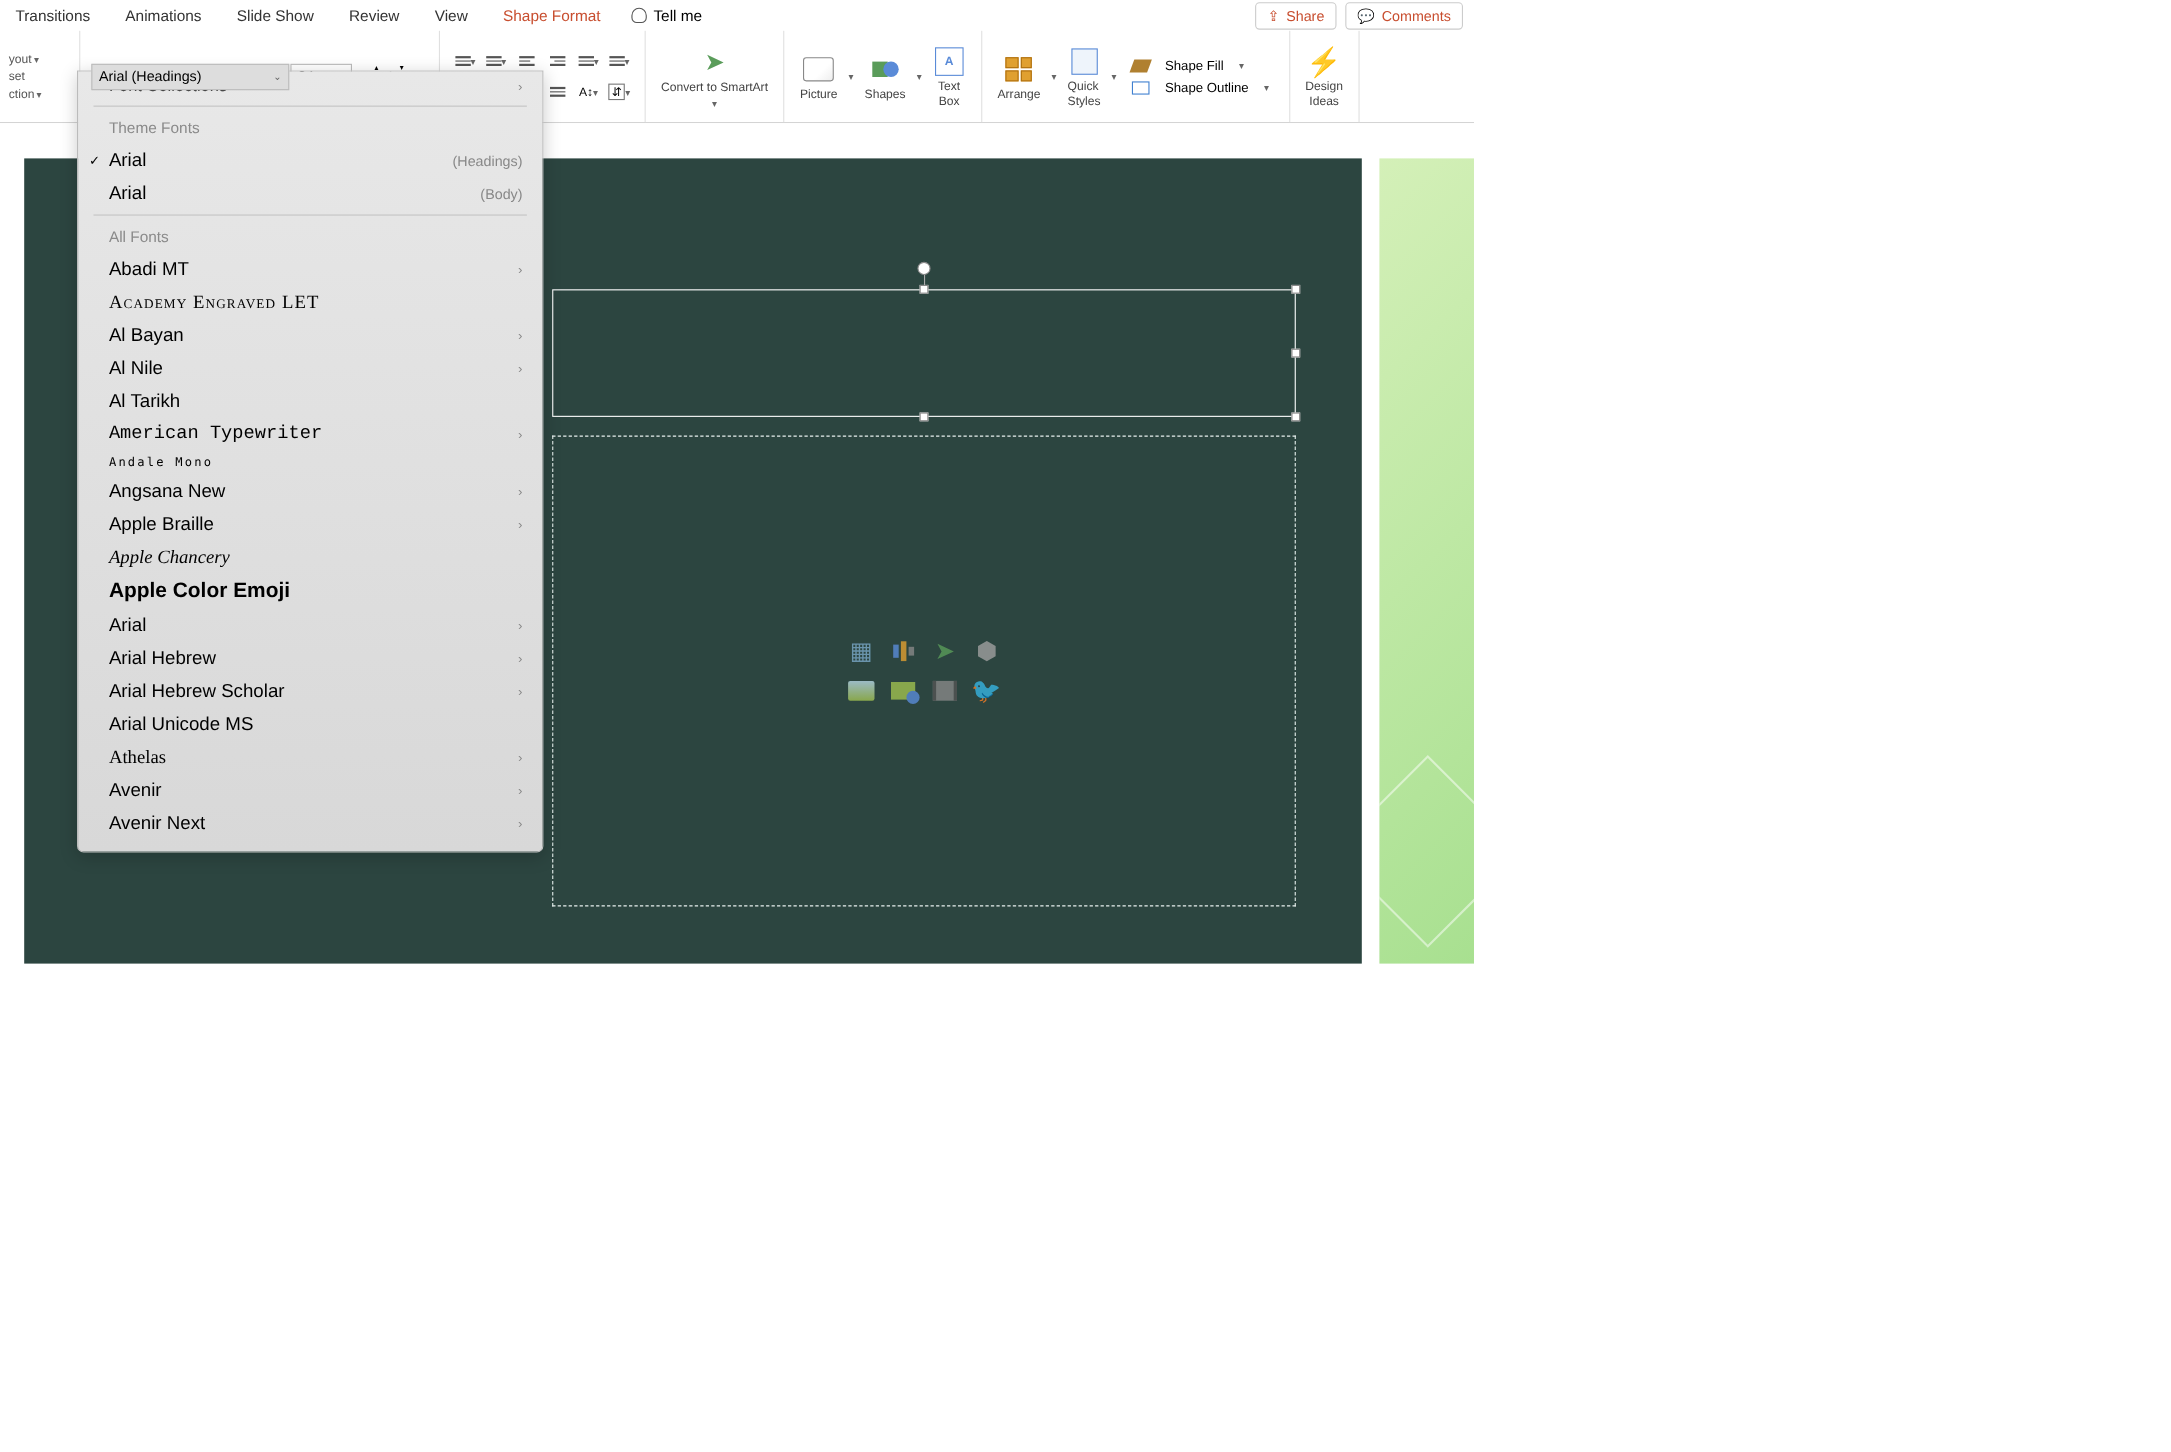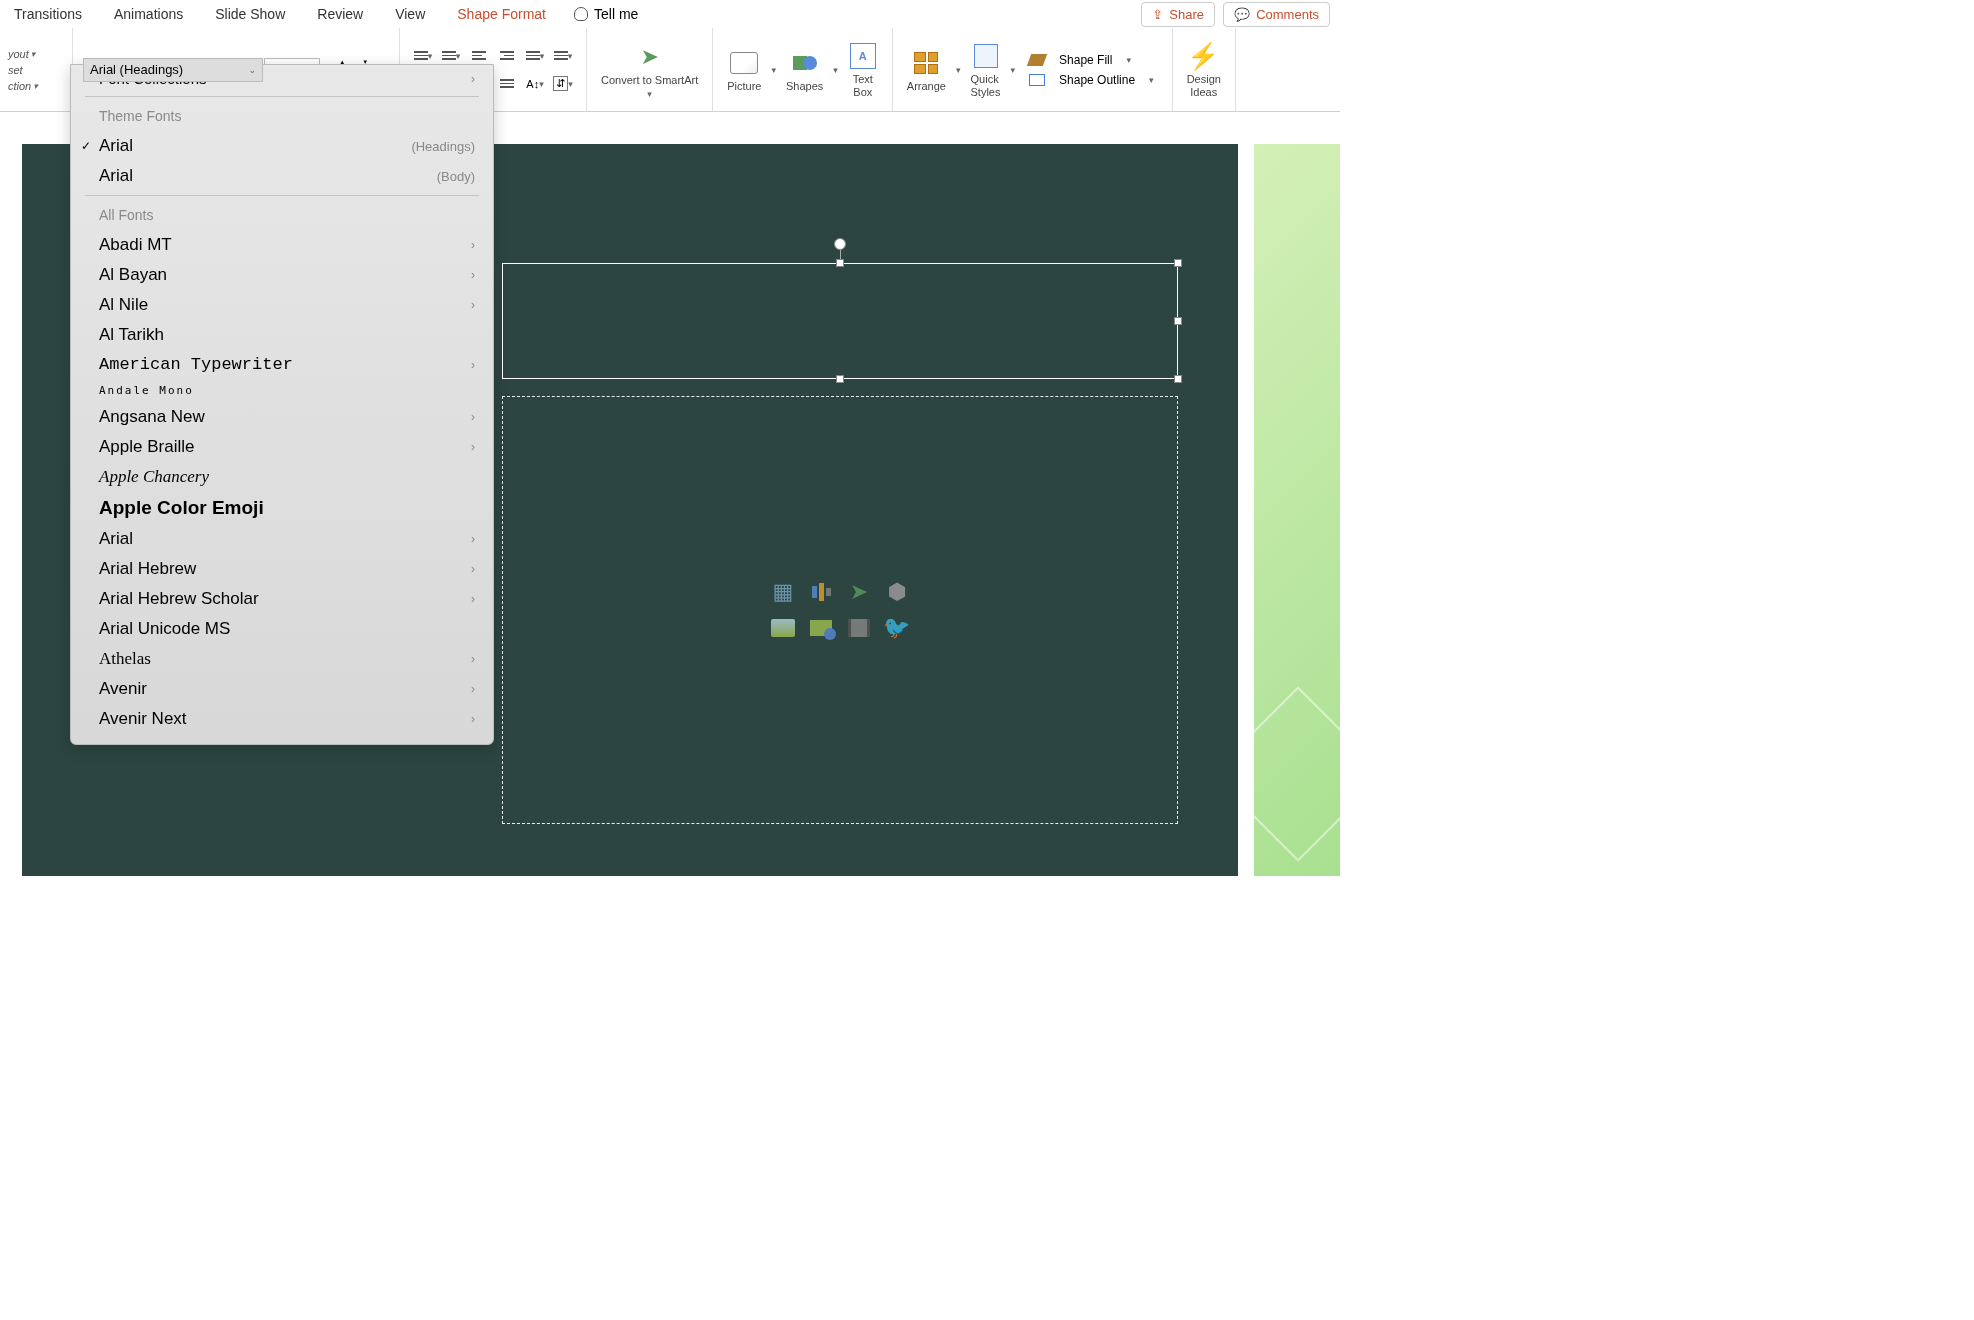--- a/index.html
+++ b/index.html
@@ -10,21 +10,21 @@
     .tab.active { color: #c84e2f; }
     .tell-me { display: flex; align-items: center; gap: 6px; }
     .bulb-icon { width: 14px; height: 14px; border: 1.5px solid #555; border-radius: 50% 50% 35% 35%; position: relative; }
     
     .share-comments { margin-left: auto; display: flex; gap: 8px; }
     .pill-btn { display: flex; align-items: center; gap: 6px; border: 1px solid #ccc; border-radius: 4px; padding: 4px 10px; font-size: 13px; color: #c84e2f; cursor: pointer; }
     
     .ribbon { display: flex; height: 84px; border-bottom: 1px solid #d0d0d0; background: #fff; }
     .ribbon-group { display: flex; flex-direction: column; padding: 4px 8px; border-right: 1px solid #e0e0e0; justify-content: center; }
     
-    .layout-group { width: 73px; font-size: 11px; color: #555; font-style: italic; }
+    .layout-group { width: 73px; font-size: 11px; color: #555; }
     .layout-item { display: flex; align-items: center; gap: 2px; padding: 2px 0; }
     .chev-down { font-size: 9px; color: #666; }
     .font-row1 { display: flex; gap: 1px; align-items: center; }
     .font-select { width: 180px; height: 24px; border: 1px solid #bbb; background: #fff; font-size: 13px; padding: 0 6px; display: flex; align-items: center; justify-content: space-between; position: relative; z-index: 1000; }
     .font-select-highlighted { background: #ddd; }
     .size-select { width: 56px; height: 24px; border: 1px solid #bbb; font-size: 13px; padding: 0 6px; display: flex; align-items: center; justify-content: space-between; }
     .a-btn { width: 22px; height: 22px; font-size: 14px; display: flex; align-items: center; justify-content: center; cursor: pointer; }
     .a-up { position: relative; }
     .a-up::after { content: '▴'; font-size: 7px; position: absolute; top: -1px; right: -1px; }
     .a-clear { color: #555; position: relative; }
@@ -363,20 +363,23 @@
     <span class="fd-sub">(Body)</span>
   </div>
   <div class="fd-sep"></div>
   <div class="fd-header">All Fonts</div>
   <div id="font-list">
       <div class="fd-item">
         <span style="font-family: sans-serif;;font-size:17px;">Abadi MT</span>
         <span class="fd-arrow">›</span>
       </div>
       <div class="fd-item">
+        <span style="font-family: 'Times New Roman', serif; font-variant: small-caps; letter-spacing: 1px;;font-size:17px;">Academy Engraved LET</span>
+      </div>
+      <div class="fd-item">
         <span style=";font-size:17px;">Al Bayan</span>
         <span class="fd-arrow">›</span>
       </div>
       <div class="fd-item">
         <span style=";font-size:17px;">Al Nile</span>
         <span class="fd-arrow">›</span>
       </div>
       <div class="fd-item">
         <span style=";font-size:17px;">Al Tarikh</span>
       </div>

